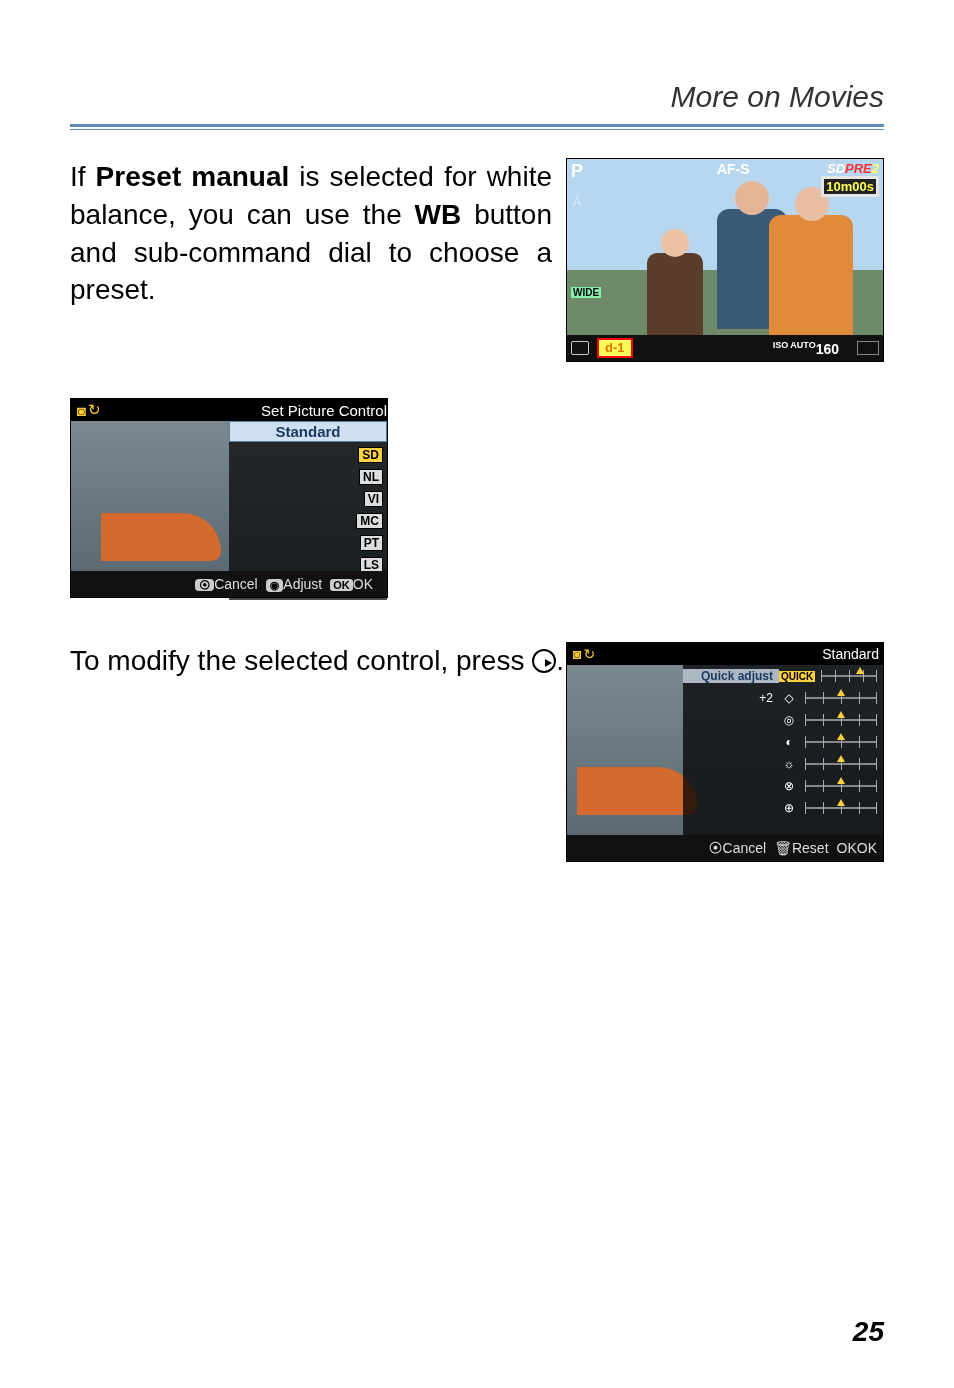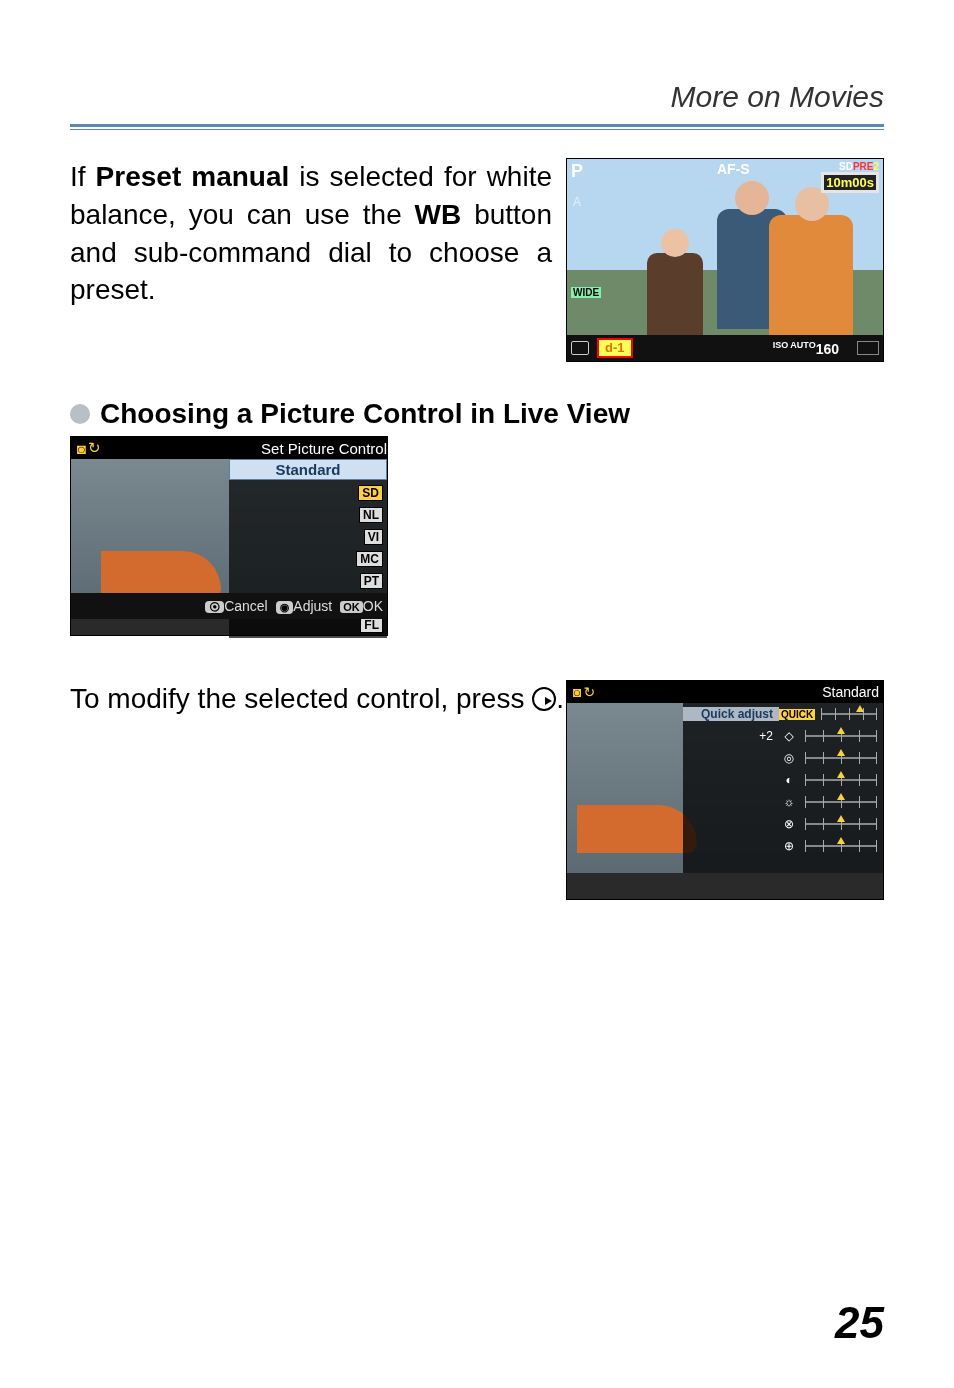--- a/index.html
+++ b/index.html
@@ -53,21 +53,21 @@
   }
   .section1-img { height: 204px; }
   .section2-img { height: 200px; }
   .section3-img { height: 220px; }
 
   
   .img1-sky { position:absolute; inset:0; background: linear-gradient(#b7d7f0 0%, #b7d7f0 55%, #6e8a68 55%, #6e8a68 100%); }
   .img1-topleft { position:absolute; top:2px; left:4px; color:#fff; font-size:18px; font-weight:700; }
   .img1-topcenter { position:absolute; top:2px; left:150px; color:#fff; font-size:14px; font-weight:700; }
   .img1-topright { position:absolute; top:2px; right:4px; text-align:right; }
-  .img1-topright .row1 { color:#ffff55; font-size:10px; font-weight:700; }
+  .img1-topright .row1 { color:#ffff55; font-size:13px; font-weight:700;font-style:italic; }
   .img1-topright .row1 .sd { color:#fff; }
   .img1-topright .row1 .pre { color:#ff3030; }
   .img1-topright .row2 { color:#ffff55; font-size:13px; font-weight:700; border:3px solid #e5e5e5; padding:0 2px; background:#222; }
   .img1-leftcol { position:absolute; top:36px; left:6px; font-size:12px; color:#dfeef8; line-height:1.2; }
   .img1-wide { position:absolute; top:128px; left:4px; color:#000; background:#86efac; font-size:10px; font-weight:700; padding:0 2px; }
   .img1-bottom { position:absolute; bottom:0; left:0; right:0; height:26px; background:#111; display:flex; align-items:center; padding:0 4px; gap:8px; }
   .img1-camera-icon { width:18px; height:14px; border:1px solid #ccc; border-radius:2px; }
   .img1-d1box { border:2px solid #ff0000; background:#ffff55; color:#e07000; font-size:13px; font-weight:700; padding:0 6px 1px 6px; }
   .img1-iso { color:#fff; font-size:14px; font-weight:700; margin-left:auto; }
   .img1-flag { width:22px; height:14px; background:#111; border:1px solid #888; margin-left:10px; }
@@ -101,21 +101,21 @@
   .img2-topbar { position:absolute; top:0; left:0; right:0; height:22px; background:#000; color:#fff; font-size:15px; display:flex; align-items:center; }
   .img2-topbar .cam { color:#ffcc33; margin-left:6px; font-weight:700; }
   .img2-topbar .spin { color:#ffcc33; margin-left:2px; }
   .img2-topbar .title { margin-left:auto; }
   .img2-right { position:absolute; top:22px; right:0; width:158px; background:rgba(0,0,0,0.7); }
   .img2-standard { background:#cfe0f3; color:#1b3a60; font-size:15px; font-weight:700; text-align:center; padding:1px 0; border:1px solid #5f7fa0; }
   .img2-opts { padding:2px 4px 2px 0; }
   .img2-opt { display:flex; justify-content:flex-end; align-items:center; height:22px; }
   .img2-opt .ic { display:inline-block; background:#ddd; color:#000; font-size:12px; font-weight:700; padding:0 3px; border:1px solid #000; }
   .img2-opt.sel .ic { background:#ffd040; }
-  .img2-footer { position:absolute; bottom:16px; left:0; right:0; height:26px; background:#111; color:#ddd; font-size:14px; display:flex; align-items:center; justify-content:flex-end; gap:8px; padding:0 4px; }
+  .img2-footer { position:absolute; bottom:0; left:0; right:0; height:26px; background:#111; color:#ddd; font-size:14px; display:flex; align-items:center; justify-content:flex-end; gap:8px; padding:0 14px; }
   .img2-footer .btnic { display:inline-block; background:#ccc; color:#000; border-radius:4px; padding:0 4px; font-size:11px; font-weight:700; }
   .img2-footer .okic { display:inline-block; background:#ccc; color:#000; border-radius:3px; padding:0 3px; font-size:11px; font-weight:700; }
 
   .section3 { display:flex; align-items:flex-start;justify-content:flex-end; }
   .section3-text { flex:1; font-size:28px; line-height:1.35; }
   .dial-glyph {
     display:inline-block; width:24px; height:24px; border:2px solid #000; border-radius:50%;
     position:relative; vertical-align:-3px;
   }
   .dial-glyph::after {
@@ -138,21 +138,21 @@
   .img3-row .q { background:#ffd040; color:#000; font-size:10px; padding:0 2px; font-weight:700; }
   .img3-row .scale { flex:1; margin:0 6px; height:12px; position:relative; }
   .img3-row .scale::before { content:""; position:absolute; left:0; right:0; top:5px; height:2px; background:#888; }
   .img3-row .scale .tick { position:absolute; top:0; width:1px; height:12px; background:#aaa; }
   .img3-row .scale .t1{left:0}.img3-row .scale .t2{left:25%}.img3-row .scale .t3{left:50%}.img3-row .scale .t4{left:75%}.img3-row .scale .t5{right:0}
   .img3-row .scale .mk { position:absolute; top:-3px; left:50%; width:0; height:0; border-left:4px solid transparent; border-right:4px solid transparent; border-bottom:7px solid #f7d23c; transform:translateX(-50%); }
   .img3-footer { position:absolute; bottom:0; left:0; right:0; height:26px; background:#111; color:#ddd; font-size:14px; display:flex; align-items:center; justify-content:flex-end; gap:8px; padding:0 6px; }
 
   .page-number {
     position:absolute; bottom:40px; right:70px;
-    font-size:44px; font-style:italic; font-weight:700;
+    font-size:28px; font-style:italic; font-weight:700;
   }
   .bookmark-icon-glyph { display:inline-block; font-size:20px; }
 </style>
 </head>
 <body>
 
 <div class="page">
 
   <div class="header">More on Movies</div>
   <hr class="header-rule">
@@ -182,24 +182,20 @@
         <span class="img1-camera-icon"></span>
         <span class="img1-d1box">d-1</span>
         <span class="img1-iso">
           <span style="font-size:9px; vertical-align:super;">ISO AUTO</span><span>160</span>
         </span>
         <span class="img1-flag"></span>
       </div>
     </div>
   </div>
 
-  <div class="heading-row">
-    <span class="bullet"></span>
-    <span class="heading">Choosing a Picture Control in Live View</span>
-  </div>
 
   <div class="section2">
     <div class="section2-img">
       <div class="img2-topbar">
         <span class="cam">◙</span>
           <span class="spin">↻</span>
         <span class="title">Set Picture Control</span>
       </div>
       <div class="img2-base">
           <div class="img2-shoe"></div>
@@ -330,17 +326,22 @@
           <span class="scale">
               <span class="tick t1"></span>
               <span class="tick t2"></span>
               <span class="tick t3"></span>
               <span class="tick t4"></span>
               <span class="tick t5"></span>
               <span class="mk"></span>
             </span>
         </div>
       </div>
+      <div class="img3-footer">
+        <span><span class="btnic">⦿</span><span>Cancel</span></span>
+        <span><span class="btnic">🗑</span><span>Reset</span></span>
+        <span><span class="okic">OK</span><span>OK</span></span>
+      </div>
     </div>
   </div>
 
   <div class="page-number">25</div>
 </div>
 
 </body></html>

